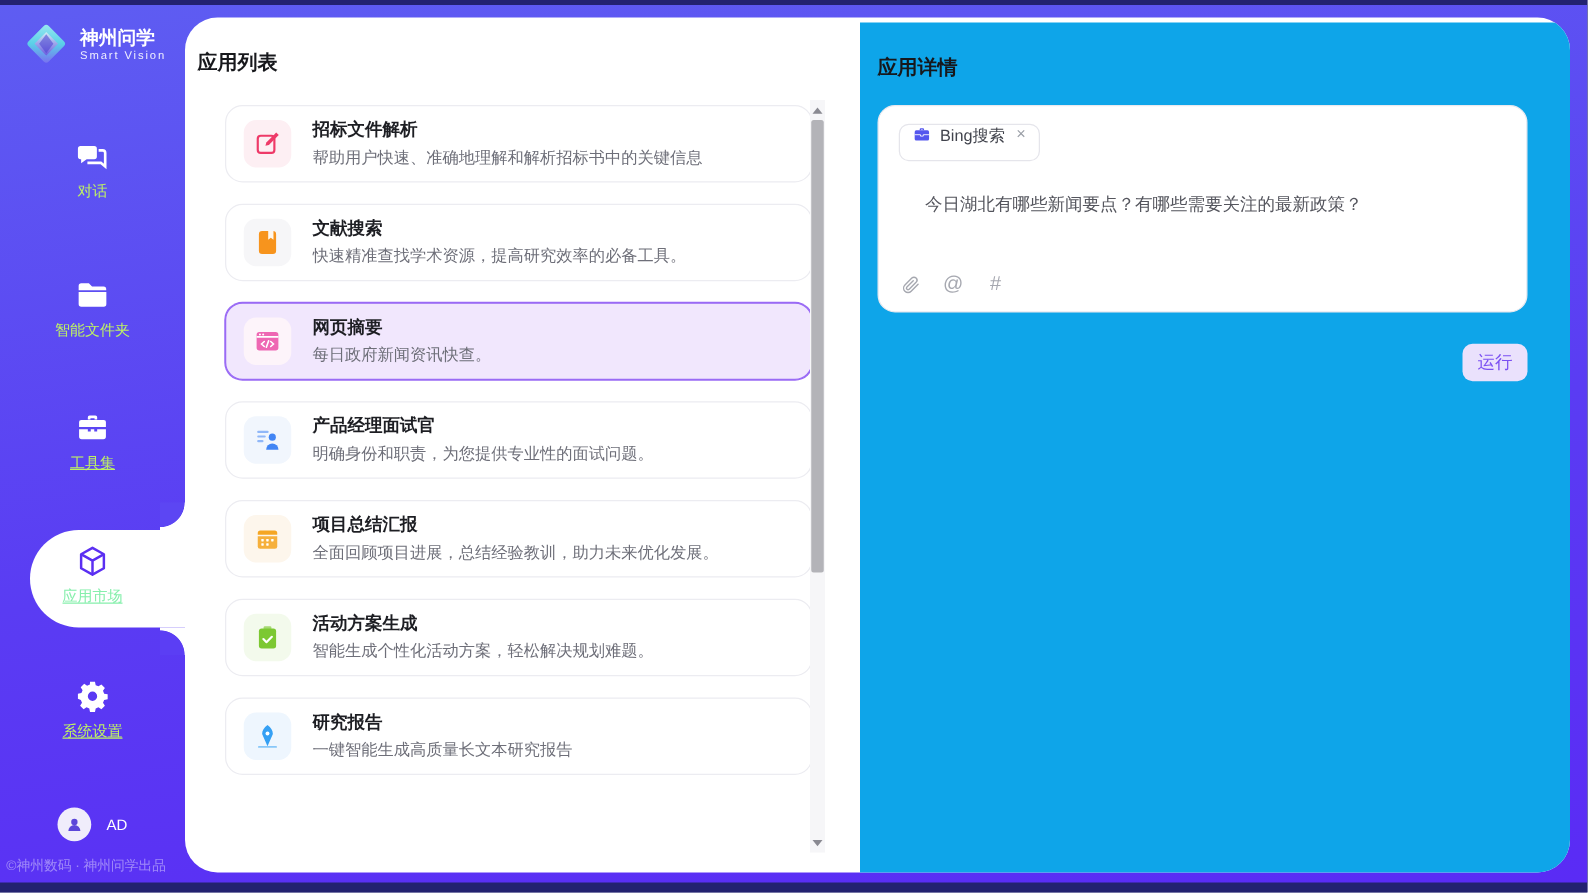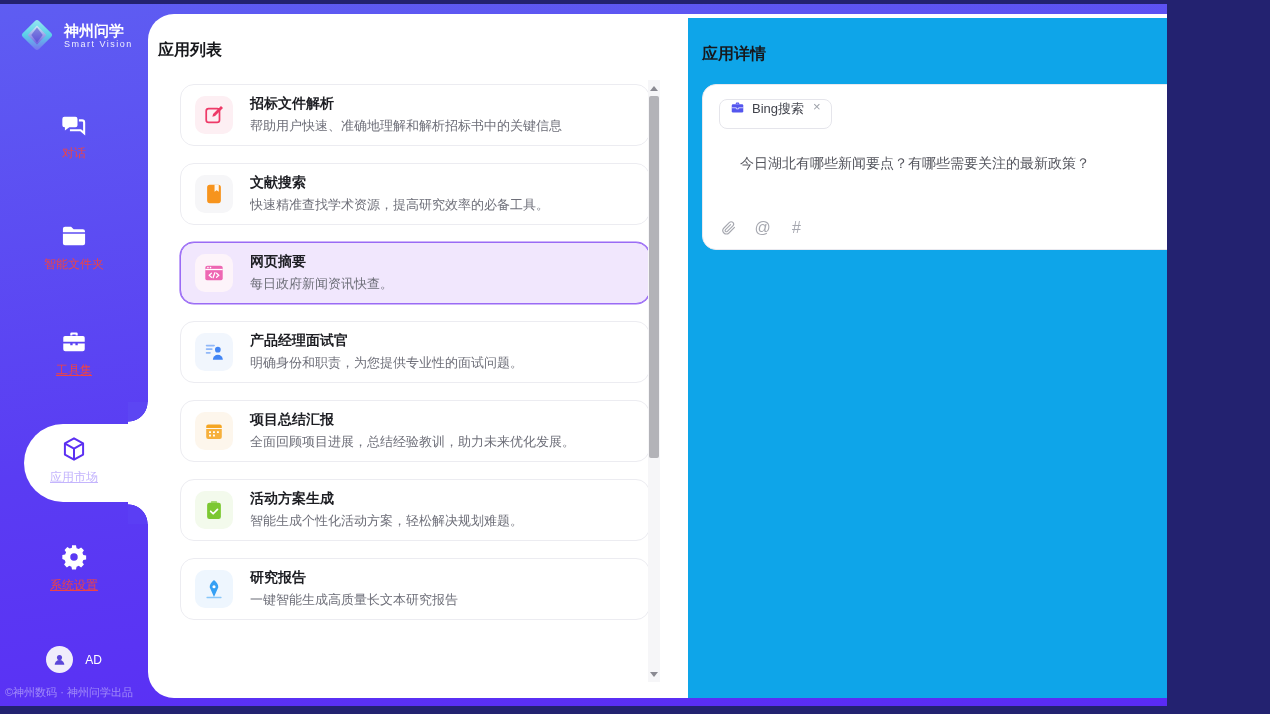--- a/index.html
+++ b/index.html
@@ -1,32 +1,32 @@
 <!DOCTYPE html>
 <html><head>
 <meta charset="utf-8">
 <style>
   * { margin:0; padding:0; box-sizing:border-box; }
   body { font-family:"Liberation Sans", sans-serif; background:#232270; }
-  .stage { position:relative; width:1167px; height:714px; background:#232270; overflow:hidden; }
+  .stage { position:relative; width:1270px; height:714px; background:#232270; overflow:hidden; }
   .frame { position:absolute; left:0; top:4px; right:0; bottom:8px;
            background:linear-gradient(172deg,#5e5df2 0%,#5a3cf3 55%,#5a2bf5 100%); }
 
   
   .sidebar { position:absolute; left:0; top:4px; width:148px; bottom:8px; }
   .logo-row { position:absolute; left:18px; top:12px; display:flex; align-items:center; gap:8px; }
   .logo-diamond { width:38px; height:38px; }
   .brand-name { color:#fff; font-size:15px; font-weight:bold; line-height:17px; }
   .brand-sub { color:rgba(255,255,255,.9); font-size:9px; letter-spacing:1.5px; }
-  .nav-item { position:absolute; left:0; width:148px; text-align:center; color:#ef4444; cursor:pointer; }
+  .nav-item { position:absolute; left:0; width:148px; text-align:center; color:#bef264; cursor:pointer; }
   .nav-item .nicon { display:block; width:28px; height:28px; margin:0 auto; color:#fff; }
   .nav-item .nicon svg { width:28px; height:28px; display:block; }
   .nav-label { display:inline-block; margin-top:6px; font-size:12px; }
   .nav-label.u { text-decoration:underline; }
-  .nav-item.active { color:#c4b5fd;text-decoration:underline; }
+  .nav-item.active { color:#86efac;text-decoration:underline; }
   .nav-item.active .nicon { color:#5b2ff2; }
   .active-bubble { position:absolute; left:24px; top:420px; width:124px; height:78px;
                    background:#fff; border-radius:39px 0 0 39px; }
   .neck-t { position:absolute; left:128px; top:398px; width:20px; height:22px;
             background:radial-gradient(circle 20px at 0 0, #5c46f3 0 19.4px, #fff 20px); }
   .neck-b { position:absolute; left:128px; top:498px; width:20px; height:22px;
             background:radial-gradient(circle 20px at 0 100%, #5b3ef4 0 19.4px, #fff 20px); }
   .user-row { position:absolute; left:0; top:642px; width:148px; display:flex; align-items:center; justify-content:center; gap:12px; }
   .avatar { width:27px; height:27px; border-radius:50%; background:#f0edfb; display:flex; align-items:center; justify-content:center; color:#5b46d9; }
   .avatar svg { width:17px; height:17px; }

